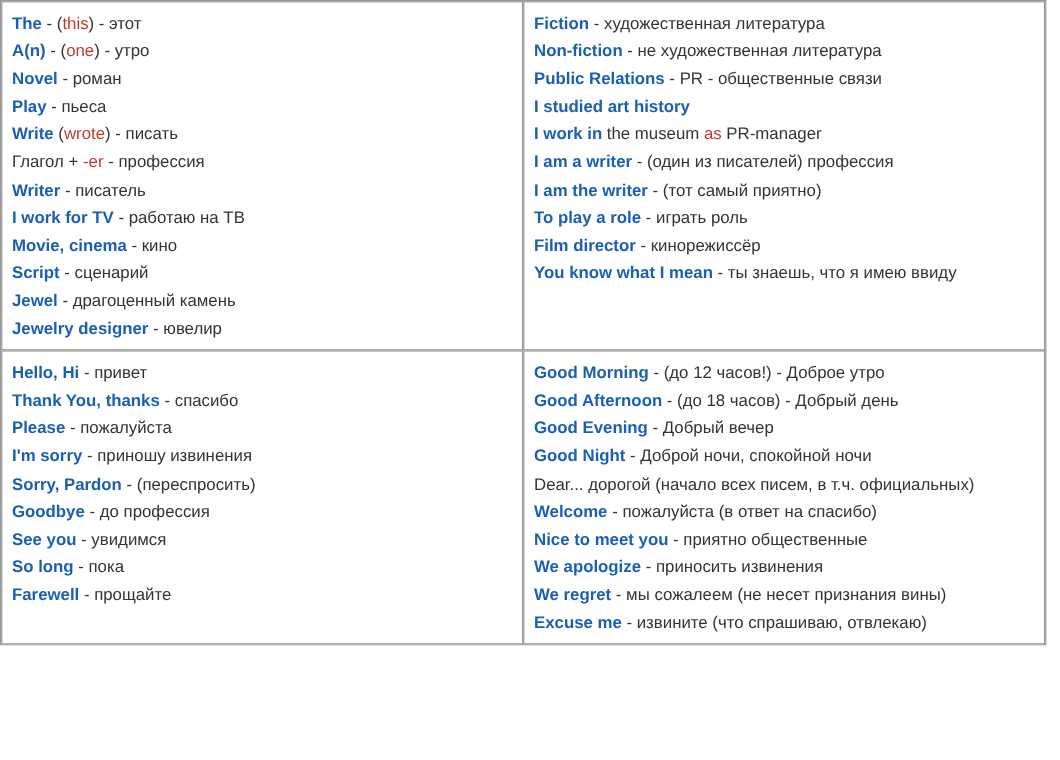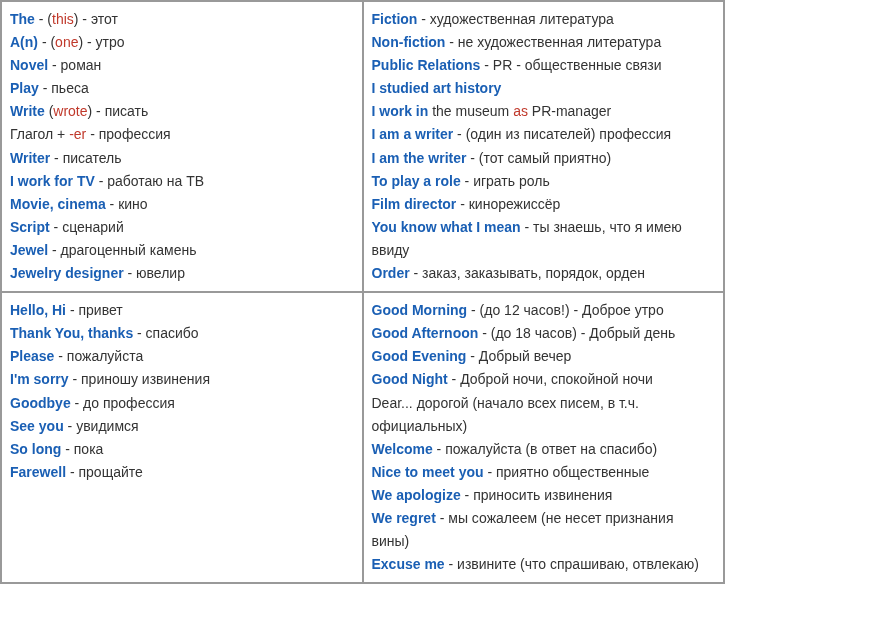--- a/index.html
+++ b/index.html
@@ -5,21 +5,21 @@
     * { margin: 0; padding: 0; box-sizing: border-box; }
     body {
       font-family: Arial, sans-serif;
       font-size: 14px;
       background: #fff;
     }
     .grid {
       display: grid;
       grid-template-columns: 1fr 1fr;
       border: 1px solid #999;
-      width: 725px;
+      width: 872px;
     }
     .cell {
       border: 1px solid #999;
       padding: 6px 8px;
       line-height: 1.65;
     }
     .en { color: #1a5fb4; font-weight: bold; }
     .en-red { color: #c0392b; }
     .ru { color: #333; }
     p { margin: 0; }
@@ -46,27 +46,27 @@
       <p><span class="en">Fiction</span><span class="ru"> - художественная литература</span></p>
       <p><span class="en">Non-fiction</span><span class="ru"> - не художественная литература</span></p>
       <p><span class="en">Public Relations</span><span class="ru"> - PR - общественные связи</span></p>
       <p><span class="en">I studied art history</span></p>
       <p><span class="en">I work in</span><span class="ru"> the museum </span><span class="en-red">as</span><span class="ru"> PR-manager</span></p>
       <p><span class="en">I am a writer</span><span class="ru"> - (один из писателей) профессия</span></p>
       <p><span class="en">I am the writer</span><span class="ru"> - (тот самый приятно)</span></p>
       <p><span class="en">To play a role</span><span class="ru"> - играть роль</span></p>
       <p><span class="en">Film director</span><span class="ru"> - кинорежиссёр</span></p>
       <p><span class="en">You know what I mean</span><span class="ru"> - ты знаешь, что я имею ввиду</span></p>
-      <p><span class="en">Order</span><span class="ru"> - заказ, заказывать, порядок, орден</span></p>
     </div>
     <div class="cell">
       <p><span class="en">Hello, Hi</span><span class="ru"> - привет</span></p>
       <p><span class="en">Thank You, thanks</span><span class="ru"> - спасибо</span></p>
       <p><span class="en">Please</span><span class="ru"> - пожалуйста</span></p>
       <p><span class="en">I'm sorry</span><span class="ru"> - приношу извинения</span></p>
+      <p><span class="en">Sorry, Pardon</span><span class="ru"> - (переспросить)</span></p>
       <p><span class="en">Goodbye</span><span class="ru"> - до профессия</span></p>
       <p><span class="en">See you</span><span class="ru"> - увидимся</span></p>
       <p><span class="en">So long</span><span class="ru"> - пока</span></p>
       <p><span class="en">Farewell</span><span class="ru"> - прощайте</span></p>
     </div>
     <div class="cell">
       <p><span class="en">Good Morning</span><span class="ru"> - (до 12 часов!) - Доброе утро</span></p>
       <p><span class="en">Good Afternoon</span><span class="ru"> - (до 18 часов) - Добрый день</span></p>
       <p><span class="en">Good Evening</span><span class="ru"> - Добрый вечер</span></p>
       <p><span class="en">Good Night</span><span class="ru"> - Доброй ночи, спокойной ночи</span></p>

